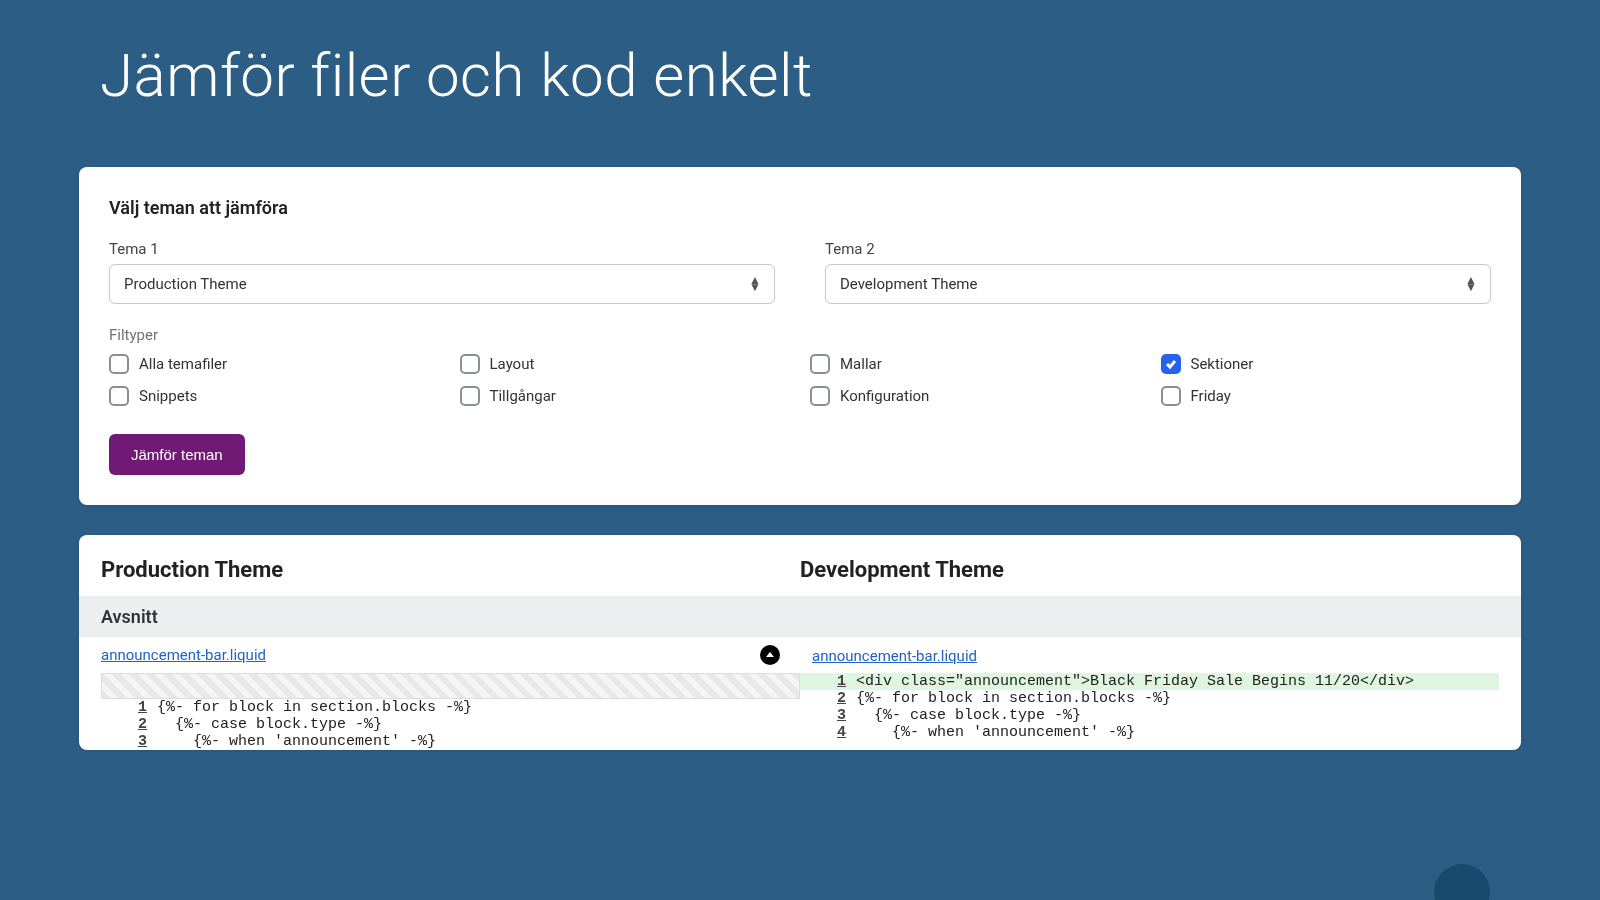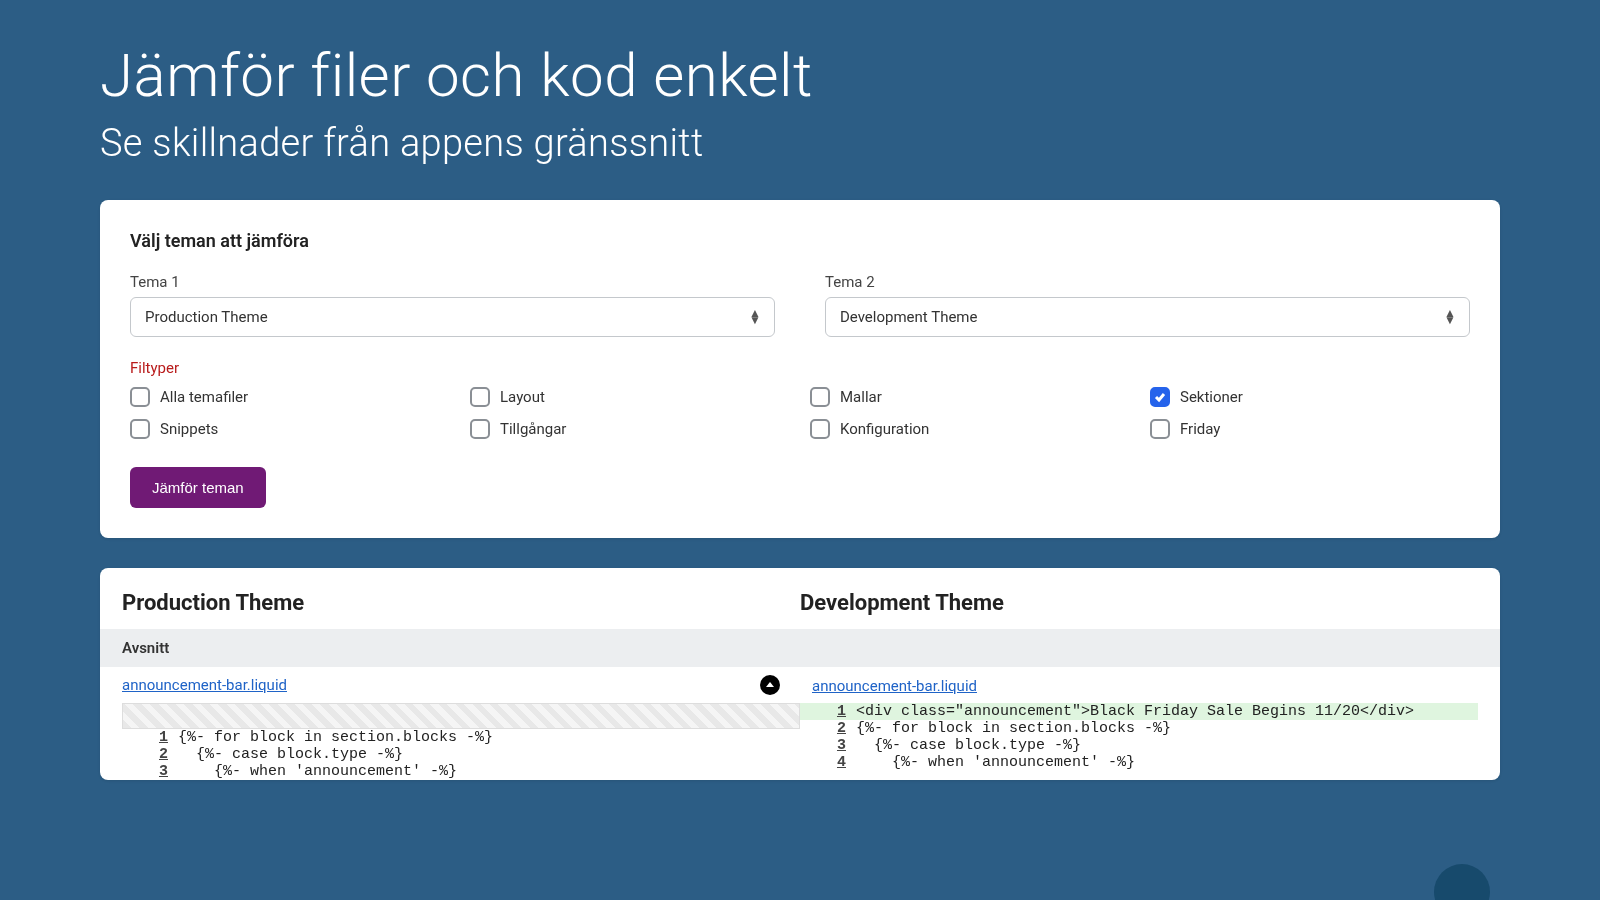--- a/index.html
+++ b/index.html
@@ -5,36 +5,36 @@
   * { box-sizing: border-box; margin: 0; padding: 0; }
   body {
     font-family: -apple-system, BlinkMacSystemFont, "Segoe UI", Roboto, Helvetica, Arial, sans-serif;
     background: #2c5d85;
     width: 1600px;
     height: 900px;
     overflow: hidden;
     position: relative;
   }
   .hero {
-    padding: 40px 100px 35px 100px;
+    padding: 40px 100px 46px 100px;
     color: #fff;
   }
   .hero h1 {
     font-size: 60px;
     font-weight: 300;
     letter-spacing: 0.5px;
     margin-bottom: 10px;
   }
   .hero h2 {
     font-size: 38px;
     font-weight: 300;
     letter-spacing: 0.3px;
   }
   .panel-wrap {
-    padding: 0 100px;
+    padding: 0 79px;
     border-radius: 6px;
   }
   .panel {
     background: #fff;
     border-radius: 8px;
     padding: 30px 30px;
     margin-bottom: 30px;
     box-shadow: 0 1px 3px rgba(0,0,0,0.1);
   }
   .panel-title {
@@ -76,21 +76,21 @@
     right: 14px;
     top: 50%;
     transform: translateY(-50%);
     pointer-events: none;
     font-size: 12px;
     color: #555;
     line-height: 0.6;
   }
   .filetypes-label {
     font-size: 15px;
-    color: #b91c1c;
+    color: #737373;
     margin-bottom: 10px;
     display: block;
   }
   .checkbox-grid {
     display: grid;
     grid-template-columns: repeat(4, 1fr);
     row-gap: 12px;
     column-gap: 20px;
     margin-bottom: 28px;
   }
@@ -152,21 +152,21 @@
   }
   .diff-header .col {
     flex: 1;
     font-size: 22px;
     font-weight: 700;
     color: #222;
   }
   .section-row {
     background: #eceef0;
     padding: 10px 22px;
-    font-size: 15px;
+    font-size: 18px;
     font-weight: 600;
     color: #333;
   }
   .file-row {
     display: flex;
     padding: 8px 22px;
     align-items: center;
   }
   .file-row .col-left {
     flex: 1;
@@ -251,21 +251,20 @@
     height: 56px;
     border-radius: 50%;
     background: #174a6c;
   }
 </style>
 </head>
 <body>
 
 <div class="hero">
   <h1>Jämför filer och kod enkelt</h1>
-  <h2>Se skillnader från appens gränssnitt</h2>
 </div>
 
 <div class="panel-wrap">
 
   <div class="panel">
     <div class="panel-title">Välj teman att jämföra</div>
 
     <div class="theme-row">
       <div class="theme-col">
         <label class="field-label">Tema 1</label>

